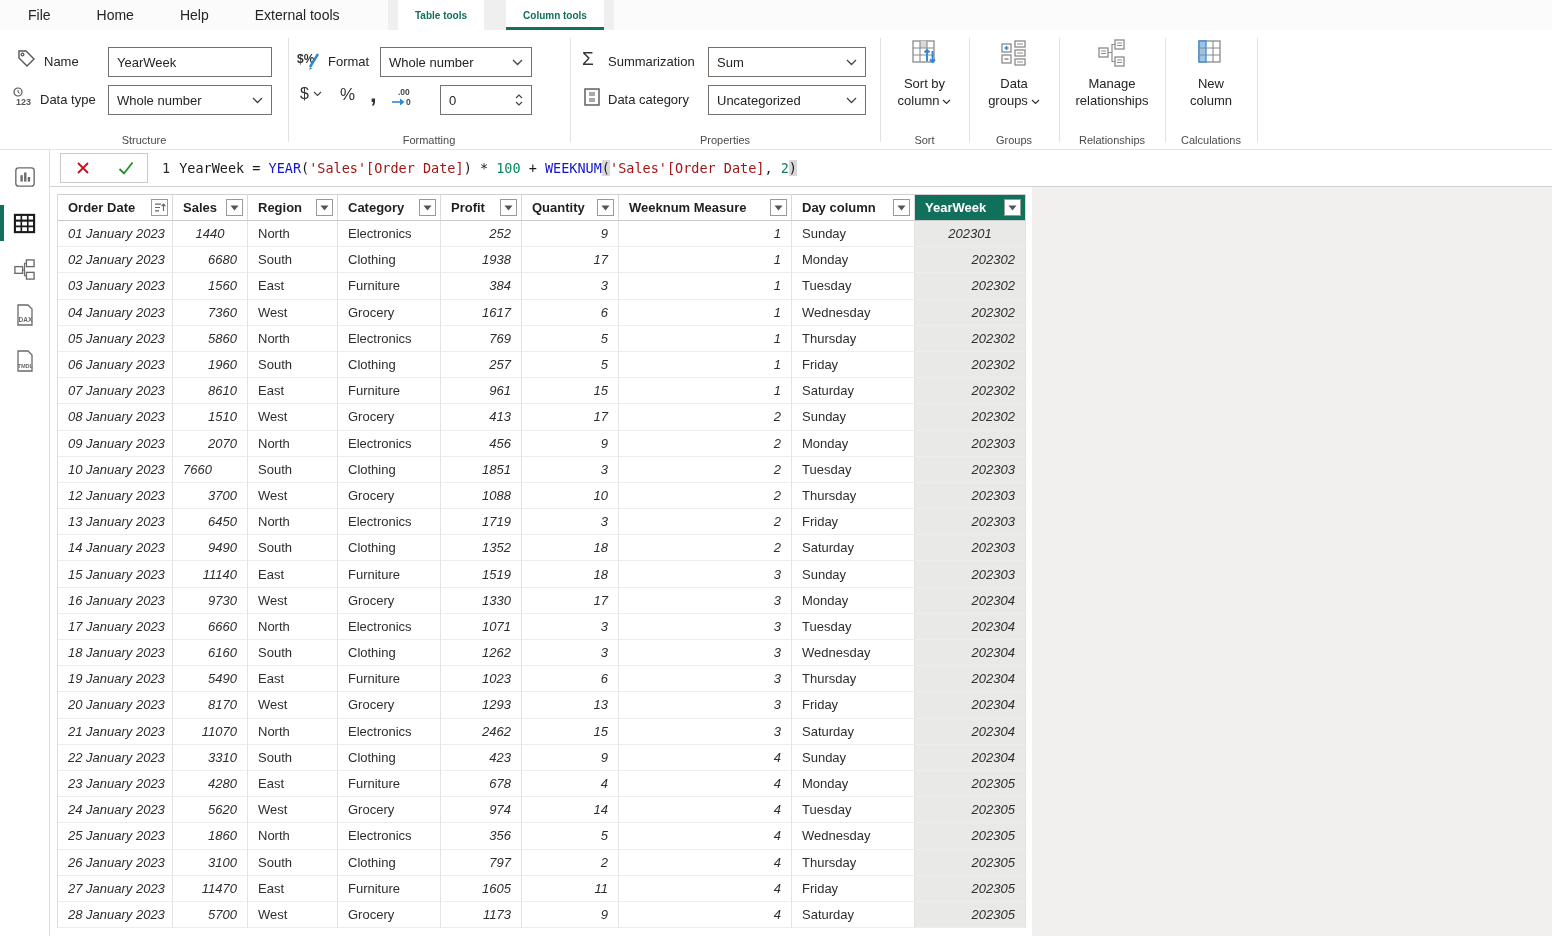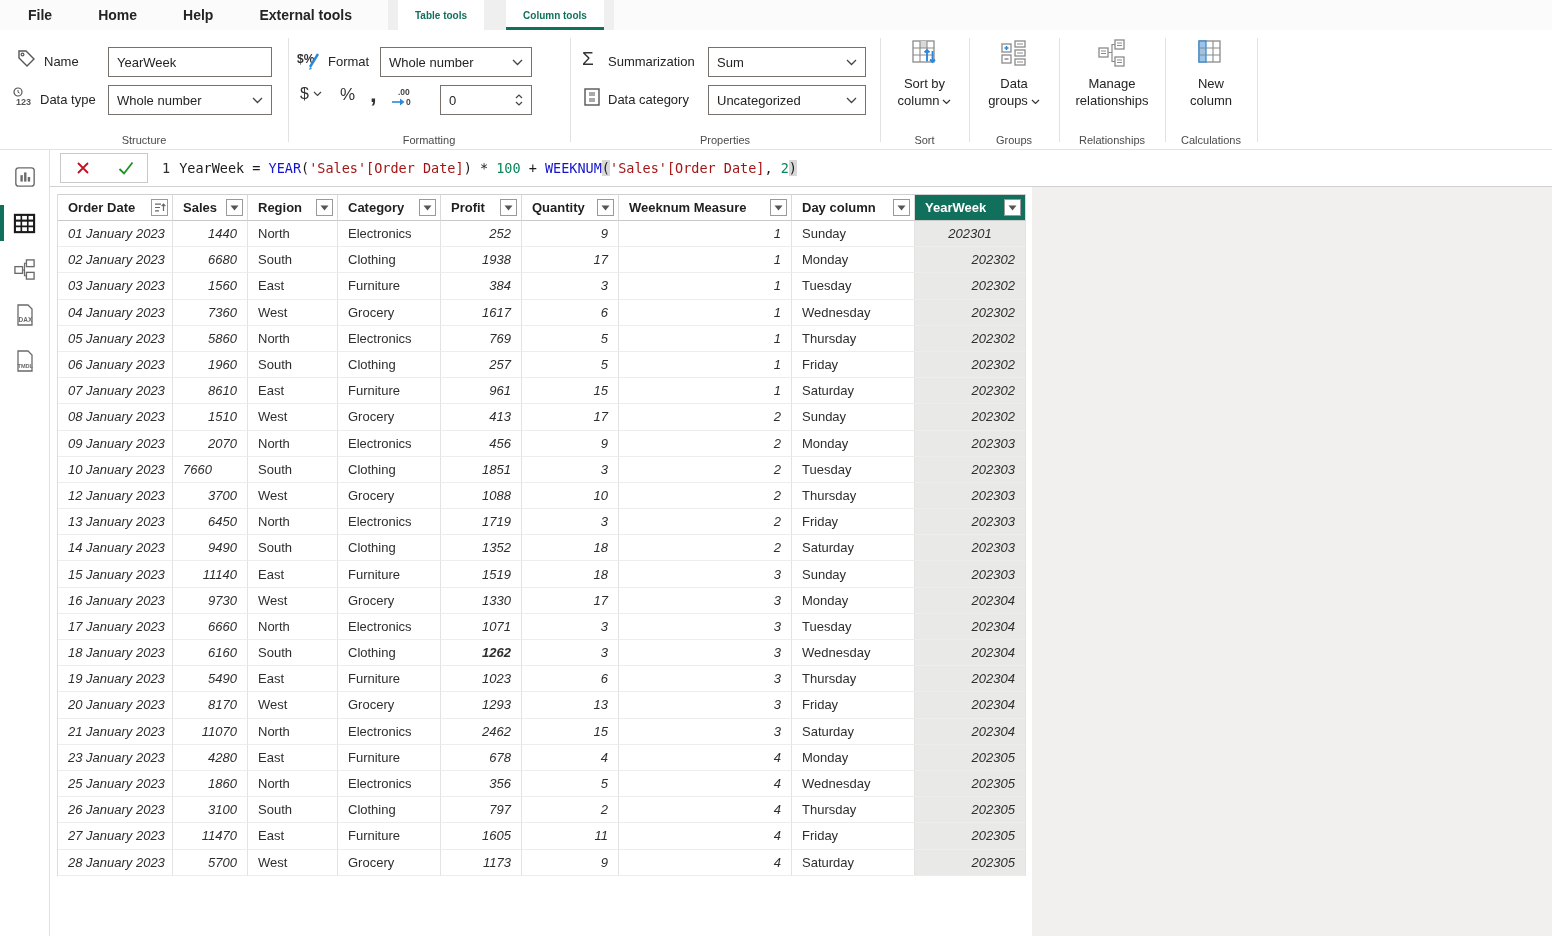--- a/index.html
+++ b/index.html
@@ -2,21 +2,21 @@
 <html style="--accent: #11705c; --func: #1414cd; --ref: #a31515; --num: #09885a; --green: #1d9022; --red: #c50f1f;"><head>
 <meta charset="utf-8">
 <style>
   * { margin:0; padding:0; box-sizing:border-box; }
   html,body { width:1552px; height:936px; overflow:hidden; background:#fff;
     font-family:"Liberation Sans","DejaVu Sans",sans-serif; color:#252423; }
   .app { width:1552px; height:936px; display:flex; flex-direction:column; }
 
   
   .menubar { height:30px; position:relative; background:#fbfbfb; flex:0 0 30px; }
-  .menu-items { position:absolute; left:28px; top:0; height:30px; display:flex; gap:46px; align-items:center;font-weight:bold; }
+  .menu-items { position:absolute; left:28px; top:0; height:30px; display:flex; gap:46px; align-items:center; }
   .menu-item { font-size:14px; color:#252423; cursor:default; }
   .tooltab-group { position:absolute; left:388px; top:0; height:30px; background:#efefef; display:flex; gap:22px; padding:0 10px; align-items:stretch; }
   .tooltab { background:#fff; padding:0 17px; display:flex; align-items:center; font-size:10px; font-weight:700; color:var(--accent); position:relative; }
   .tooltab.active::after { content:""; position:absolute; left:0; right:0; bottom:0; height:3px; background:var(--accent); }
 
   
   .ribbon { height:120px; flex:0 0 120px; position:relative; background:#fff; border-bottom:1px solid #e3e3e3; }
   .rsec { position:absolute; top:0; height:119px; }
   .rsec-label { position:absolute; bottom:3px; left:0; width:100%; text-align:center; font-size:11px; color:#4a4a4a; }
   .rsep { position:absolute; top:8px; height:104px; width:1px; background:#e2e2e2; }
@@ -415,21 +415,21 @@
                         <path d="M0.5 0.5 h8 l-4 5 z" fill="#555"></path>
                       </svg>
                     </span>
                   </span>
                 </th>
               </tr>
             </thead>
           <tbody id="tbody">
               <tr>
                 <td class="it" style="text-align: right;">01 January 2023</td>
-                <td class="it" style="text-align: right;">1440</td>
+                <td class="it" style="text-align: center;">1440</td>
                 <td style="text-align: left;">North</td>
                 <td style="text-align: left;">Electronics</td>
                 <td class="it" style="text-align: right;">252</td>
                 <td class="it" style="text-align: right;">9</td>
                 <td class="it" style="text-align: right;">1</td>
                 <td style="text-align: left;">Sunday</td>
                 <td class="it selcell" style="text-align: center;">202301</td>
               </tr>
               <tr>
                 <td class="it" style="text-align: right;">02 January 2023</td>
@@ -594,21 +594,21 @@
                 <td class="it" style="text-align: right;">3</td>
                 <td class="it" style="text-align: right;">3</td>
                 <td style="text-align: left;">Tuesday</td>
                 <td class="it selcell" style="text-align: right;">202304</td>
               </tr>
               <tr>
                 <td class="it" style="text-align: right;">18 January 2023</td>
                 <td class="it" style="text-align: right;">6160</td>
                 <td style="text-align: left;">South</td>
                 <td style="text-align: left;">Clothing</td>
-                <td class="it" style="text-align: right; font-weight: bold;">1262</td>
+                <td class="it" style="text-align: right;">1262</td>
                 <td class="it" style="text-align: right;">3</td>
                 <td class="it" style="text-align: right;">3</td>
                 <td style="text-align: left;">Wednesday</td>
                 <td class="it selcell" style="text-align: right;">202304</td>
               </tr>
               <tr>
                 <td class="it" style="text-align: right;">19 January 2023</td>
                 <td class="it" style="text-align: right;">5490</td>
                 <td style="text-align: left;">East</td>
                 <td style="text-align: left;">Furniture</td>
@@ -631,34 +631,56 @@
               </tr>
               <tr>
                 <td class="it" style="text-align: right;">21 January 2023</td>
                 <td class="it" style="text-align: right;">11070</td>
                 <td style="text-align: left;">North</td>
                 <td style="text-align: left;">Electronics</td>
                 <td class="it" style="text-align: right;">2462</td>
                 <td class="it" style="text-align: right;">15</td>
                 <td class="it" style="text-align: right;">3</td>
                 <td style="text-align: left;">Saturday</td>
+                <td class="it selcell" style="text-align: right;">202304</td>
+              </tr>
+              <tr>
+                <td class="it" style="text-align: right;">22 January 2023</td>
+                <td class="it" style="text-align: right;">3310</td>
+                <td style="text-align: left;">South</td>
+                <td style="text-align: left;">Clothing</td>
+                <td class="it" style="text-align: right;">423</td>
+                <td class="it" style="text-align: right;">9</td>
+                <td class="it" style="text-align: right;">4</td>
+                <td style="text-align: left;">Sunday</td>
                 <td class="it selcell" style="text-align: right;">202304</td>
               </tr>
               <tr>
                 <td class="it" style="text-align: right;">23 January 2023</td>
                 <td class="it" style="text-align: right;">4280</td>
                 <td style="text-align: left;">East</td>
                 <td style="text-align: left;">Furniture</td>
                 <td class="it" style="text-align: right;">678</td>
                 <td class="it" style="text-align: right;">4</td>
                 <td class="it" style="text-align: right;">4</td>
                 <td style="text-align: left;">Monday</td>
                 <td class="it selcell" style="text-align: right;">202305</td>
               </tr>
               <tr>
+                <td class="it" style="text-align: right;">24 January 2023</td>
+                <td class="it" style="text-align: right;">5620</td>
+                <td style="text-align: left;">West</td>
+                <td style="text-align: left;">Grocery</td>
+                <td class="it" style="text-align: right;">974</td>
+                <td class="it" style="text-align: right;">14</td>
+                <td class="it" style="text-align: right;">4</td>
+                <td style="text-align: left;">Tuesday</td>
+                <td class="it selcell" style="text-align: right;">202305</td>
+              </tr>
+              <tr>
                 <td class="it" style="text-align: right;">25 January 2023</td>
                 <td class="it" style="text-align: right;">1860</td>
                 <td style="text-align: left;">North</td>
                 <td style="text-align: left;">Electronics</td>
                 <td class="it" style="text-align: right;">356</td>
                 <td class="it" style="text-align: right;">5</td>
                 <td class="it" style="text-align: right;">4</td>
                 <td style="text-align: left;">Wednesday</td>
                 <td class="it selcell" style="text-align: right;">202305</td>
               </tr>

